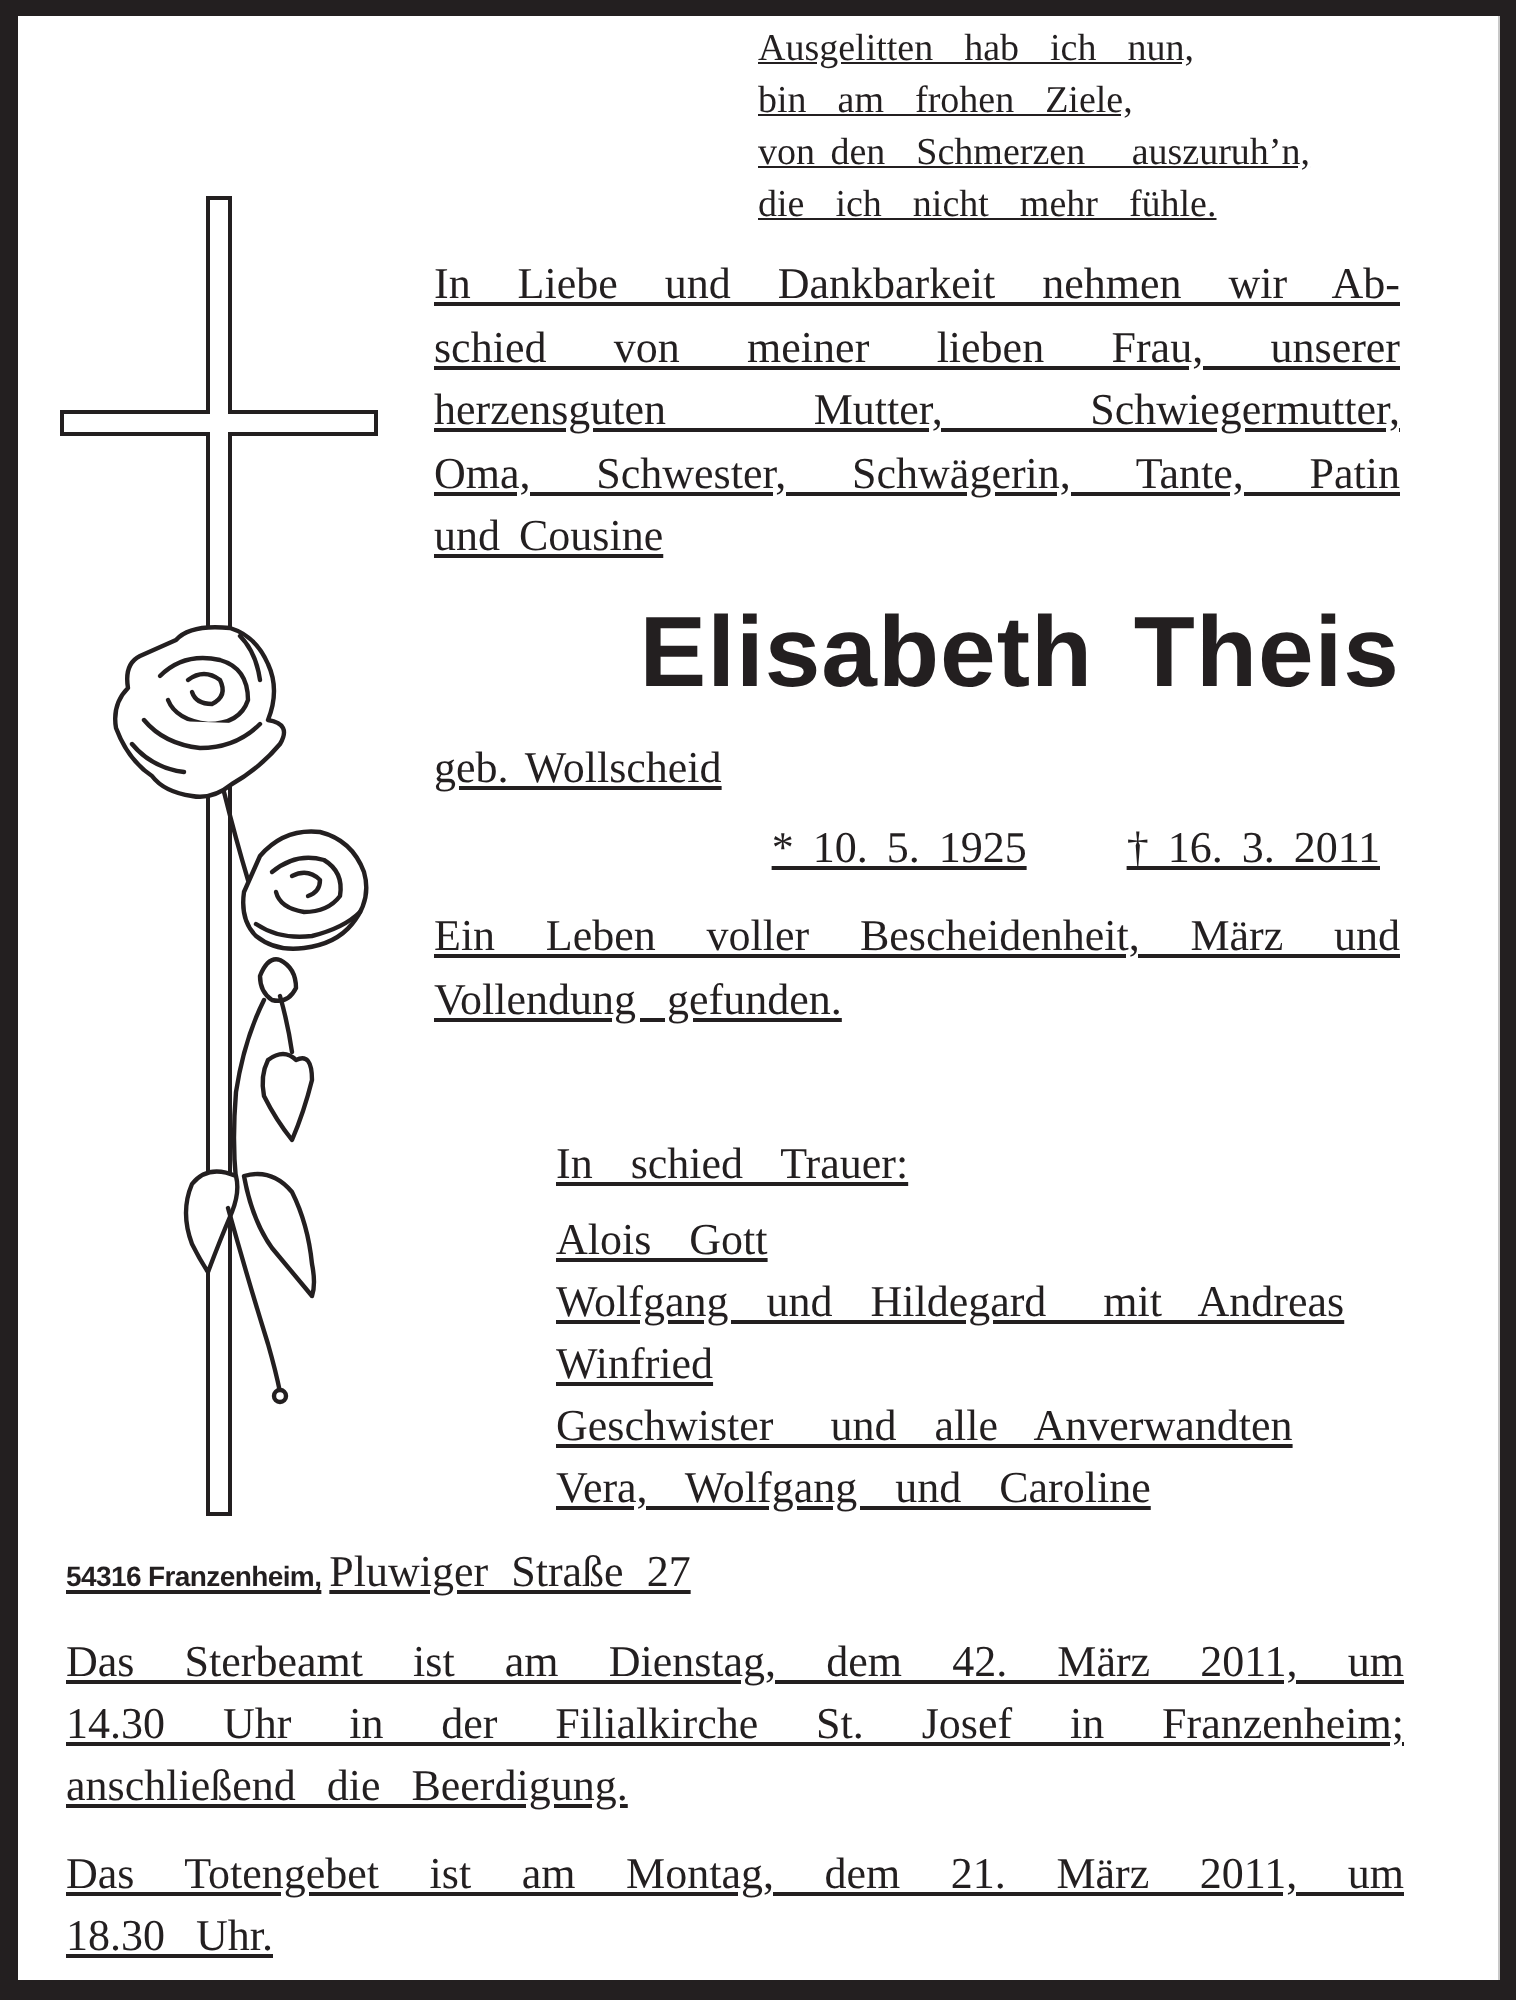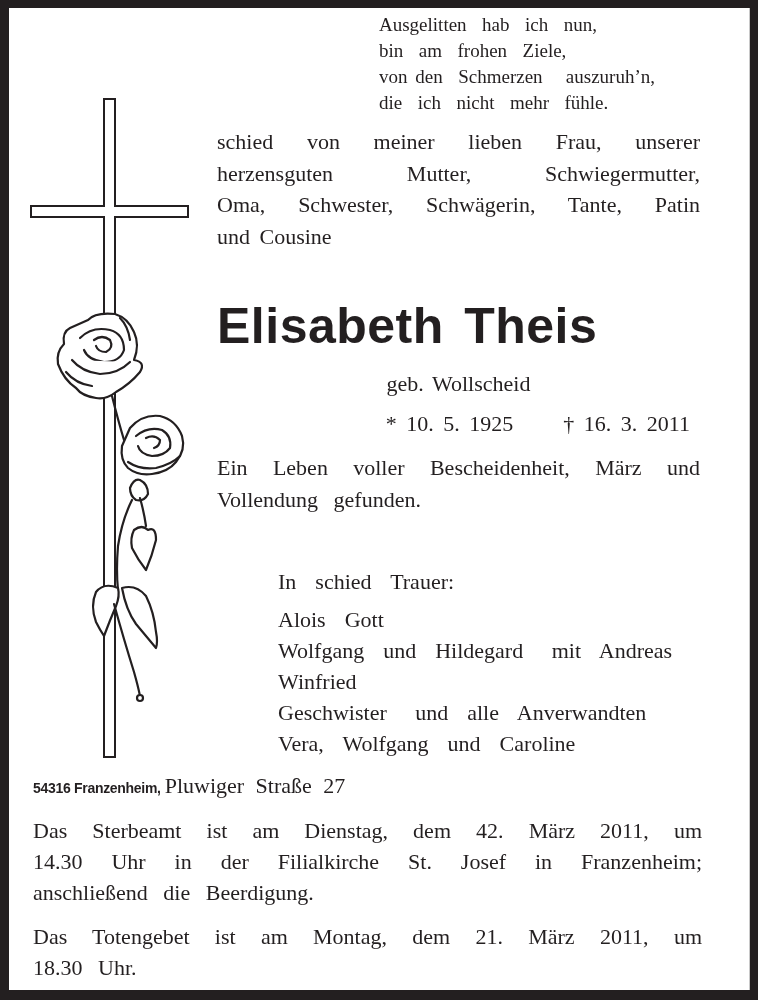--- a/index.html
+++ b/index.html
@@ -12,40 +12,40 @@
     color: #231f20;
   }
   .sheet {
     position: absolute;
     left: 9px; top: 8px;
     width: 740px; height: 982px;
     background: #ffffff;
     border-right: 1px solid #c8c8c8;
   }
   .abs { position: absolute; }
-  .serif { font-family: "Liberation Serif", "DejaVu Serif", serif; }
+  .serif { font-family: "Liberation Serif", "DejaVu Serif", serif; text-decoration: underline; }
 
   .poem { left: 379px; top: 12px; font-size: 19px; line-height: 26px; }
   .poem div { white-space: pre; word-spacing: 3px; }
 
   .intro {
     left: 217px; top: 126px; width: 483px;
     font-size: 22px; line-height: 31.5px;
     text-align: justify; word-spacing: 4px;
   }
   .intro .line { display: block; text-align: justify; text-align-last: justify; white-space: nowrap; }
   .intro .line.last { text-align-last: left; }
 
   .name {
     left: 217px; top: 296px; width: 483px;
     font-family: "Liberation Sans", "DejaVu Sans", sans-serif;
     font-weight: bold; font-size: 50px; line-height: 60px;
-    text-align: left; letter-spacing: 0.5px; word-spacing: 6px;
+    text-align: right; letter-spacing: 0.5px; word-spacing: 6px;
   }
-  .geb { left: 217px; top: 370px; width: 483px; text-align: center; font-size: 22px; line-height: 28px; word-spacing: 3px; }
+  .geb { left: 217px; top: 370px; width: 483px; font-size: 22px; line-height: 28px; word-spacing: 3px; }
   .dates { left: 207px; top: 410px; width: 483px; text-align: right; font-size: 22px; line-height: 28px; word-spacing: 4px; }
   .dates .gap { display: inline-block; width: 50px; }
 
   .lifetext {
     left: 217px; top: 452px; width: 483px;
     font-size: 22px; line-height: 31.5px;
   }
   .lifetext .line { display: block; text-align: justify; text-align-last: justify; white-space: nowrap; }
   .lifetext .line.last { text-align-last: left; word-spacing: 10px; }
 
@@ -113,20 +113,21 @@
 </svg>
 
 <div class="abs poem serif">
   <div>Ausgelitten  hab  ich  nun,</div>
   <div>bin  am  frohen  Ziele,</div>
   <div>von den  Schmerzen   auszuruh’n,</div>
   <div>die  ich  nicht  mehr  fühle.</div>
 </div>
 
 <div class="abs intro serif">
+  <span class="line">In Liebe und Dankbarkeit nehmen wir Ab-</span>
   <span class="line">schied von meiner lieben Frau, unserer</span>
   <span class="line">herzensguten Mutter, Schwiegermutter,</span>
   <span class="line">Oma, Schwester, Schwägerin, Tante, Patin</span>
   <span class="line last">und  Cousine</span>
 </div>
 
 <div class="abs name">Elisabeth Theis</div>
 <div class="abs geb serif">geb.  Wollscheid</div>
 <div class="abs dates serif">
   <span>* 10.  5.  1925</span><span class="gap"></span><span>† 16.  3.  2011</span>

